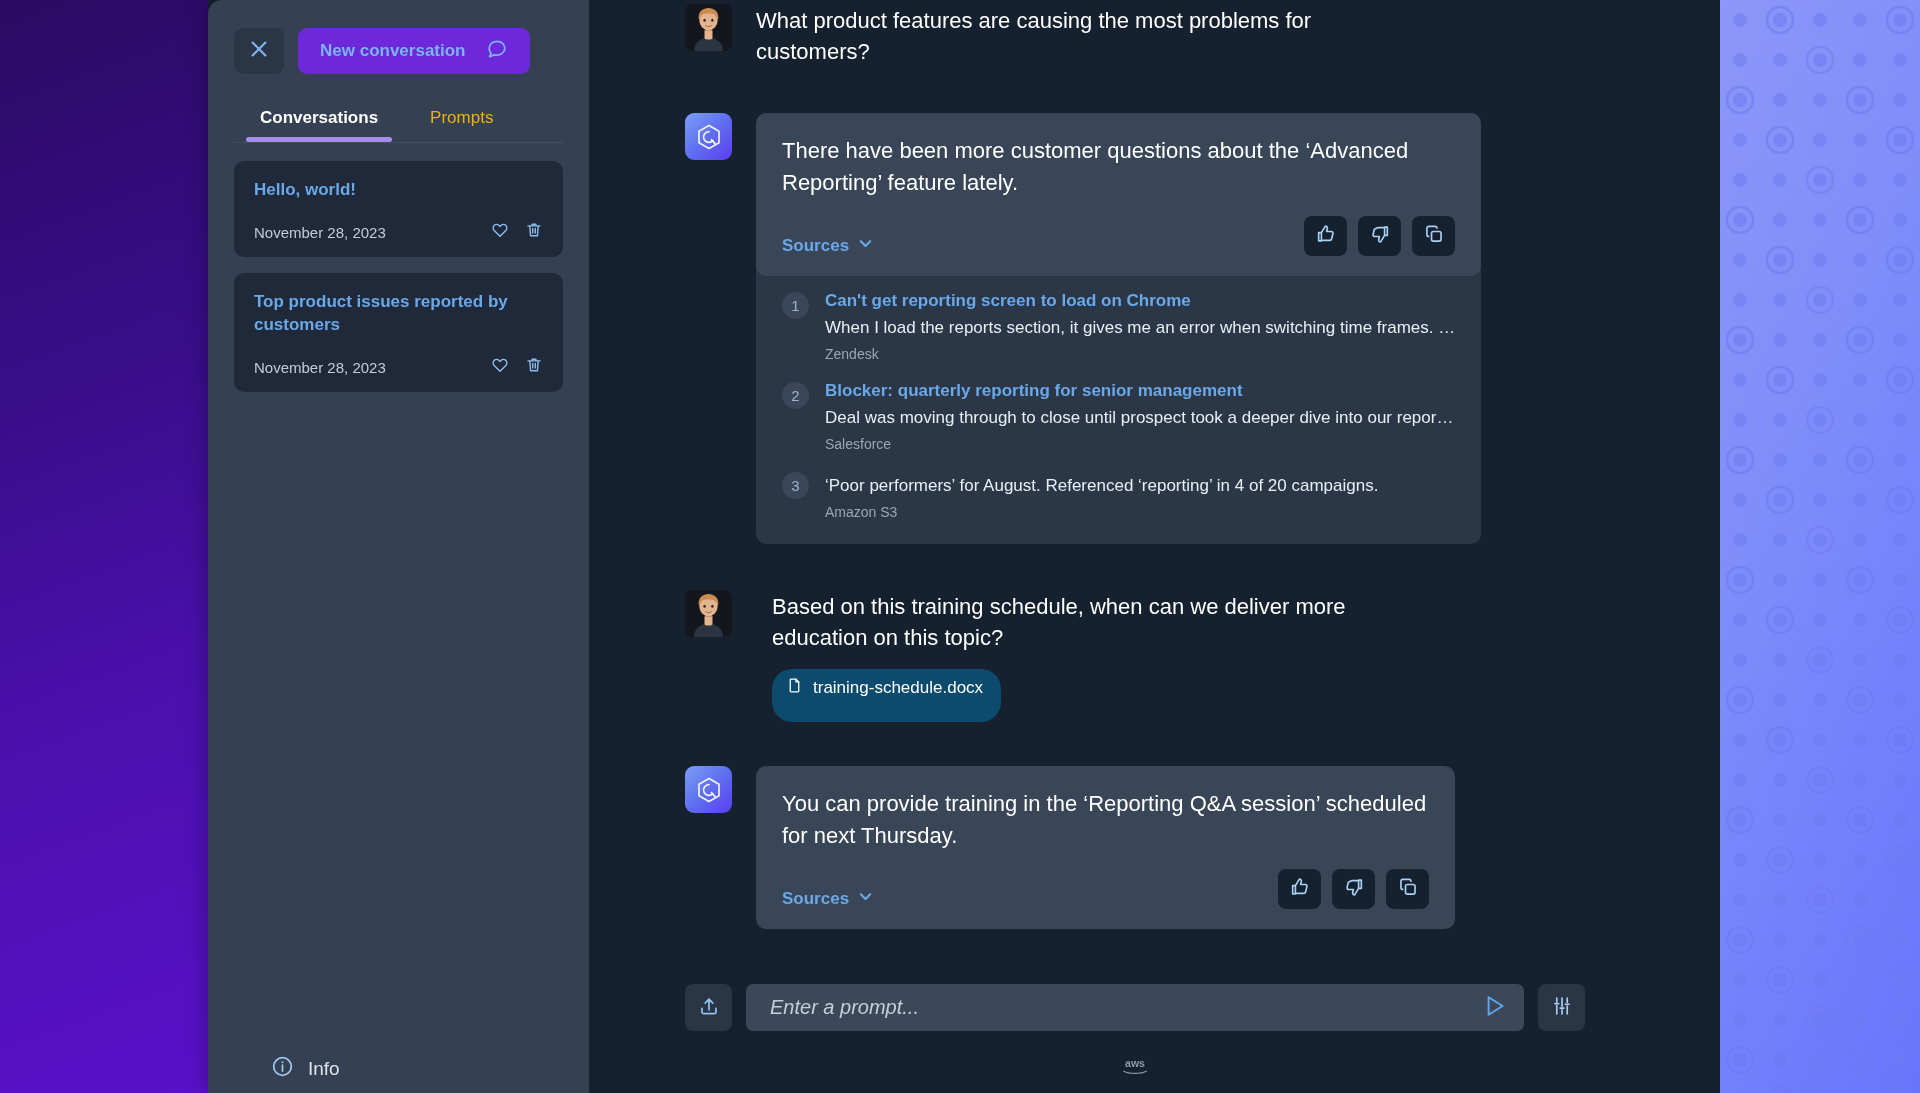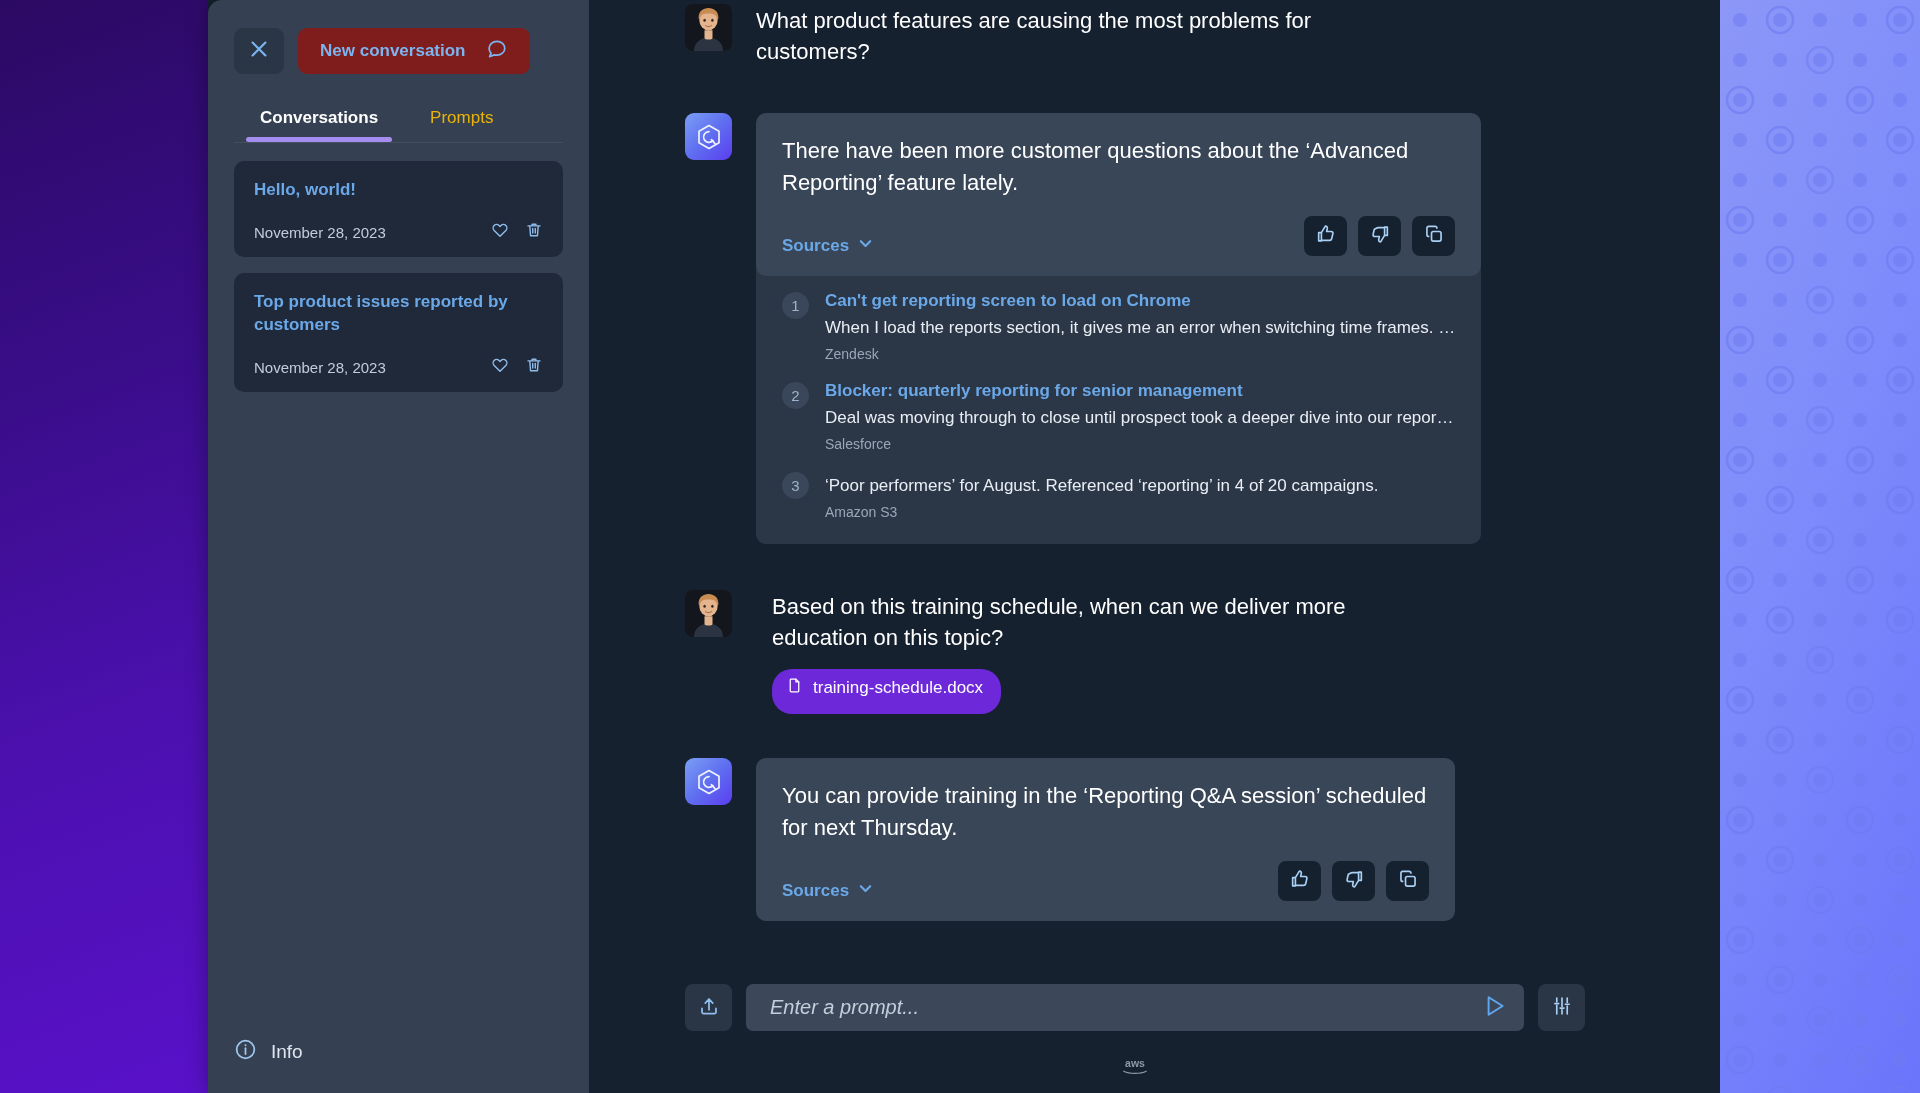--- a/index.html
+++ b/index.html
@@ -56,21 +56,21 @@
     display: flex;
     align-items: center;
     justify-content: center;
     cursor: pointer;
   }
   .close-btn svg { width: 22px; height: 22px; }
 
   .new-conv-btn {
     height: 46px;
     border-radius: 9px;
-    background: #7f1d1d;
+    background: #6d28d9;
     display: flex;
     align-items: center;
     gap: 20px;
     padding: 0 22px;
     cursor: pointer;
   }
   .new-conv-btn .label {
     color: #7cb4f0;
     font-size: 17px;
     font-weight: bold;
@@ -148,25 +148,26 @@
   }
   .conv-actions {
     display: flex;
     gap: 16px;
     align-items: center;
   }
   .conv-actions svg { width: 18px; height: 18px; cursor: pointer; }
 
   
   .sidebar-footer {
-    padding: 0 26px 28px 26px;
+    padding: 0 26px 11px 26px;
     display: flex;
     align-items: center;
     gap: 14px;
     cursor: pointer;
+    margin-left: 37px;
   }
   .sidebar-footer .label {
     color: #dfe5ec;
     font-size: 19px;
   }
   .sidebar-footer svg { width: 23px; height: 23px; }
 
   
   .main {
     flex: 1 1 auto;
@@ -316,23 +317,23 @@
     color: #9aa7b6;
     font-size: 14px;
     margin-top: 6px;
   }
 
   
   .file-chip {
     display: inline-flex;
     align-items: center;
     gap: 10px;
-    background: #6d28d9;
+    background: #0c4a6e;
     border-radius: 20px;
-    padding: 8px 18px 16px 14px;
+    padding: 8px 18px 24px 14px;
     margin-top: 16px;
     cursor: pointer;
   }
   .file-chip .name { color: #ffffff; font-size: 17px; }
   .file-chip svg { width: 17px; height: 17px; }
 
   
   .composer-area {
     flex: 0 0 auto;
     padding-bottom: 12px;

